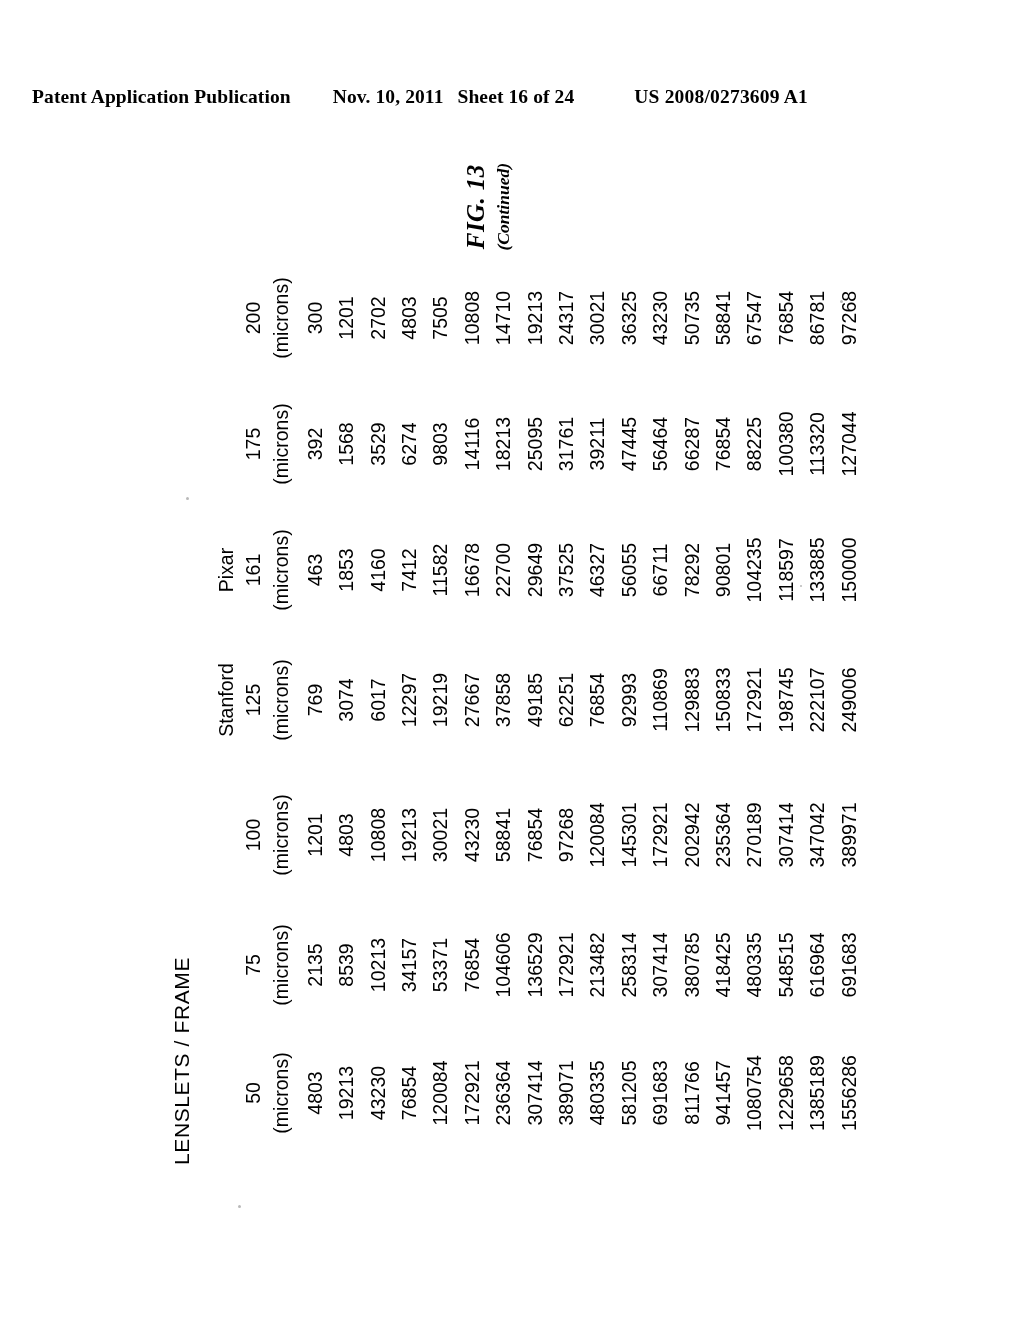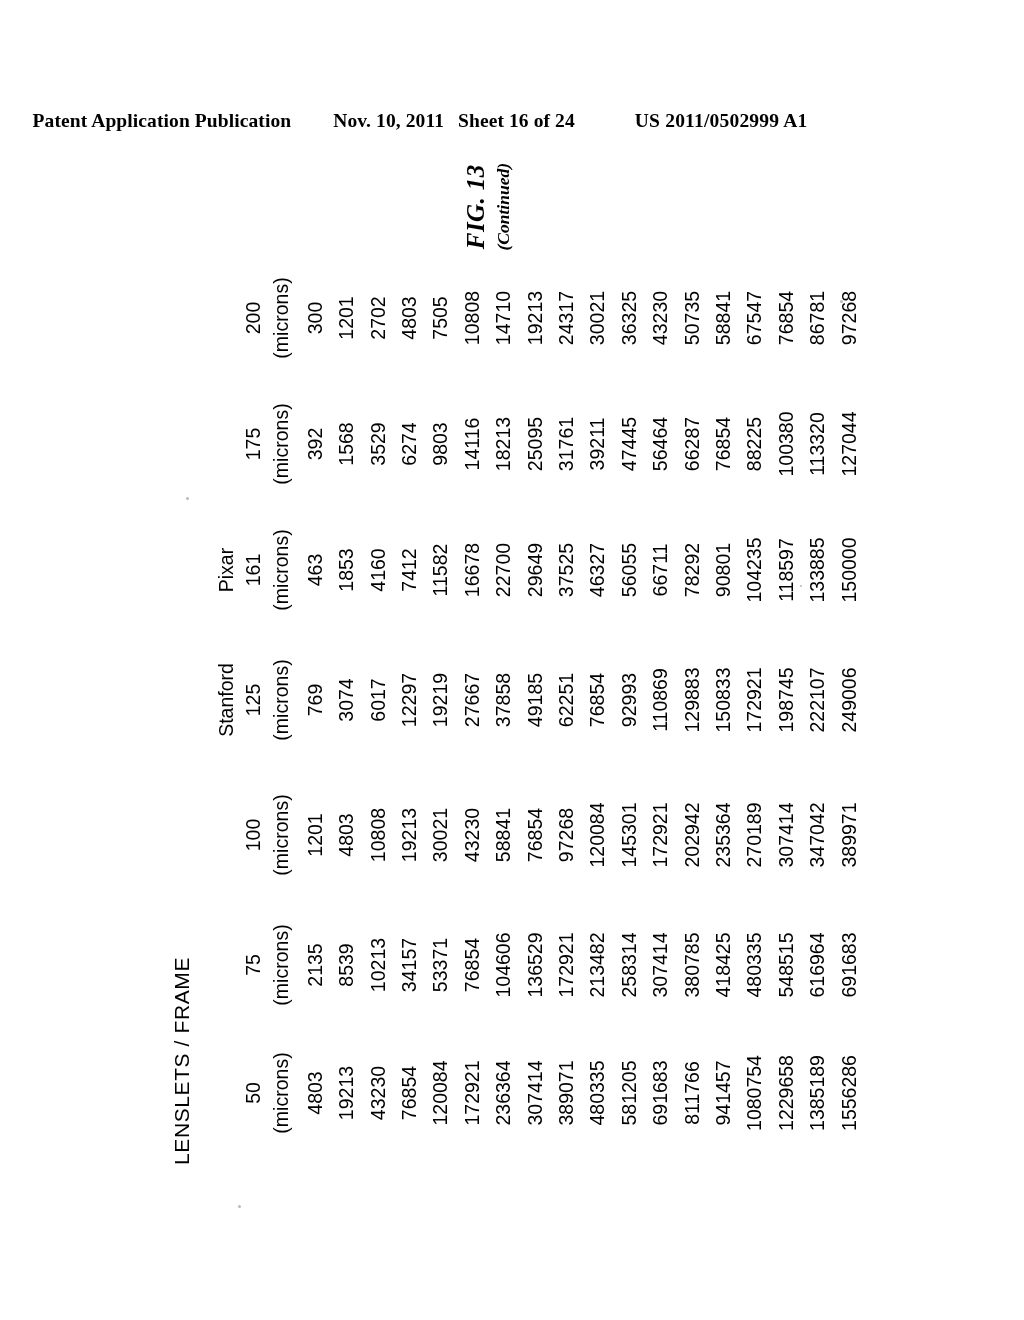--- a/index.html
+++ b/index.html
@@ -25,21 +25,21 @@
     display: flex;
     justify-content: center;
     align-items: baseline;
     font-family: "Liberation Serif", serif;
     font-weight: bold;
     font-size: 19.5px;
     letter-spacing: 0.1px;
     white-space: nowrap;
   }
   .page-header .hdr-pub { margin-right: 42px; }
-  .page-header .hdr-date { margin-right: 14px; margin-top: 24px; }
+  .page-header .hdr-date { margin-right: 14px; }
   .page-header .hdr-sheet { margin-right: 60px; }
   .page-header .hdr-patno { letter-spacing: 0.2px; }
 
   
   
   .figure-stage {
     position: absolute;
     left: 0;
     top: 0;
     width: 1024px;
@@ -150,21 +150,21 @@
     pointer-events: none;
   }
 </style>
 </head>
 <body>
 
 <div class="page-header">
   <span class="hdr-pub">Patent Application Publication</span>
   <span class="hdr-date">Nov. 10, 2011</span>
   <span class="hdr-sheet">Sheet 16 of 24</span>
-  <span class="hdr-patno">US 2011/0502999 A1</span>
+  <span class="hdr-patno">US 2008/0273609 A1</span>
 </div>
 
 <div class="figure-stage">
   <div class="rot-wrap">
     <div class="figure-inner">
 
       <div class="fig-title">LENSLETS / FRAME</div>
 
       <table class="data-table">
         <colgroup>

